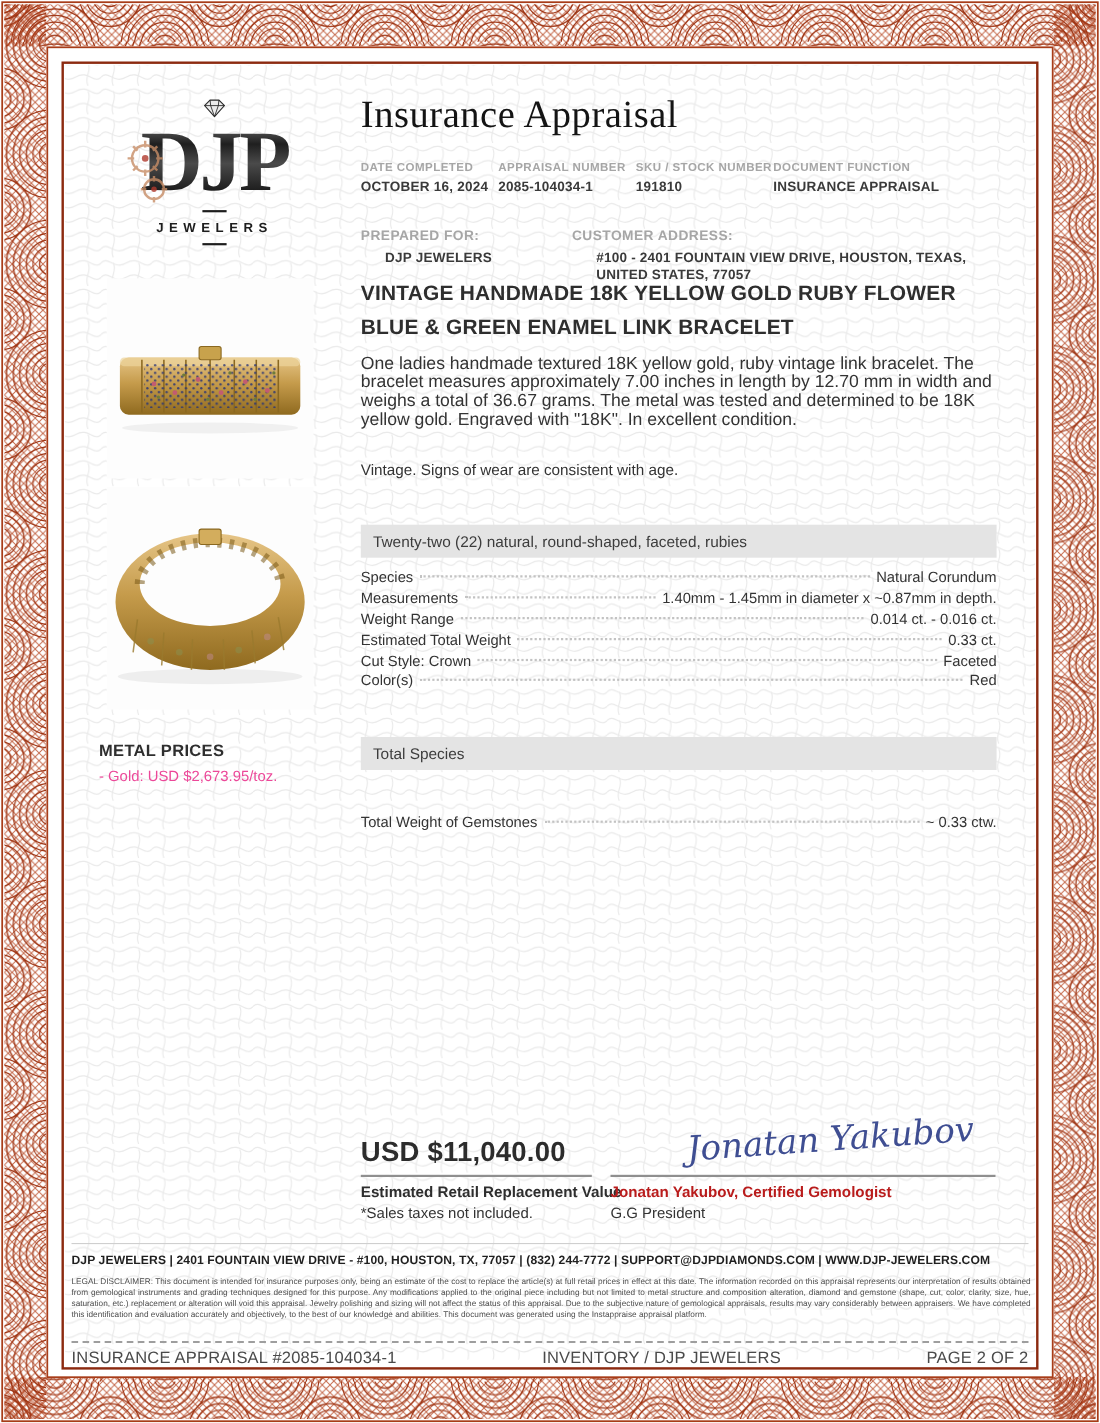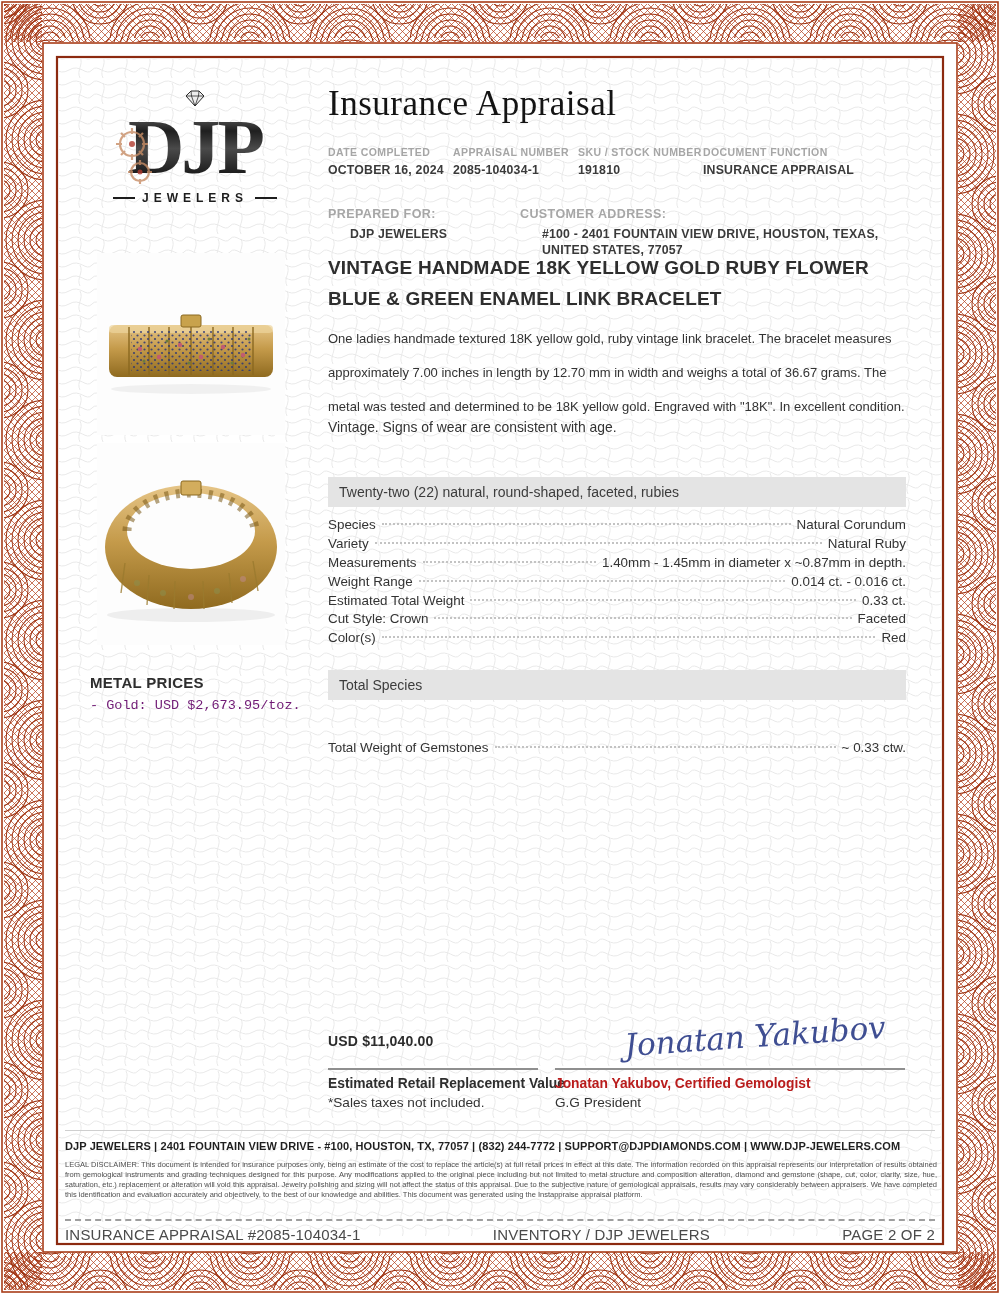--- a/index.html
+++ b/index.html
@@ -8,51 +8,51 @@
   .bg-svg{position:absolute;left:0;top:0;z-index:0;}
   .abs{position:absolute;z-index:2;}
 
   
   .logo{left:100px;top:90px;width:190px;text-align:center;}
   .logo .diamond{display:block;margin:0 auto 0 auto;}
   .brand{font-family:"Liberation Serif",serif;font-weight:bold;font-size:78px;line-height:80px;letter-spacing:-3px;
          background:linear-gradient(180deg,#7d7d7d 0%,#1f1f1f 30%,#4a4a4a 52%,#050505 100%);
          -webkit-background-clip:text;background-clip:text;-webkit-text-fill-color:transparent;color:#1b1b1b;position:relative;}
   .gears{position:absolute;left:6px;top:32px;opacity:.8;}
-  .jewelers{display:flex;align-items:center;justify-content:center;gap:7px;margin-top:4px;color:#1d1d1d;}
+  .jewelers{display:flex;align-items:center;justify-content:center;gap:7px;margin-top:4px;color:#1d1d1d;flex-direction:column;}
   .jewelers .dash{display:inline-block;width:22px;height:2px;background:#1d1d1d;}
   .jewelers .txt{font-size:12px;letter-spacing:5px;font-weight:bold;}
 
   
   .title{left:328px;top:84px;font-family:"Liberation Serif",serif;font-size:35px;color:#141414;font-weight:normal;letter-spacing:.5px;}
   .mlabel{font-size:10.5px;color:#a6a6a6;letter-spacing:.4px;font-weight:bold;}
   .mvalue{font-size:12.3px;color:#3a3a3a;font-weight:bold;margin-top:5px;letter-spacing:.2px;}
   .plabel{font-size:12.5px;color:#a6a6a6;letter-spacing:.4px;font-weight:bold;}
   .pvalue{font-size:12.3px;color:#3a3a3a;font-weight:bold;margin-top:5px;line-height:16px;letter-spacing:.2px;padding-left:22px;}
 
   
   .photo{background:#fdfdfd;z-index:2;}
 
   
   .item-title{left:328px;top:252px;width:580px;font-size:19px;font-weight:bold;color:#2e2e2e;line-height:31px;letter-spacing:.2px;}
-  .descr{left:328px;top:322px;width:584px;font-size:13px;color:#333;line-height:34px;}
+  .descr{left:328px;top:322px;width:584px;font-size:16px;color:#333;line-height:17px;}
   .cond{left:328px;top:419px;width:580px;font-size:13.9px;color:#333;}
   .bezel-h{left:328px;top:452px;width:580px;font-size:14.4px;font-weight:bold;color:#2e2e2e;letter-spacing:.2px;}
   .bar{left:328px;width:578px;height:30px;background:#e4e4e4;font-size:14px;color:#3c3c3c;line-height:30px;padding-left:11px;box-sizing:border-box;}
   .specs{left:328px;width:578px;}
   .srow{display:flex;align-items:baseline;height:18.9px;font-size:13.4px;color:#333;}
   .srow .lead{flex:1;border-bottom:2px dotted #c3c3c3;margin:0 6px;position:relative;top:-4px;}
   .srow .val{white-space:nowrap;}
 
   
   .metal-h{left:90px;top:674px;font-size:15px;font-weight:bold;color:#2e2e2e;letter-spacing:.3px;}
-  .metal-v{left:90px;top:698px;font-size:13.5px;color:#701a75;font-family:Liberation Mono, monospace;}
-
-  
-  .amount{left:328px;top:1033px;font-size:14px;font-weight:bold;color:#2c2c2c;letter-spacing:.2px;}
+  .metal-v{left:90px;top:698px;font-size:13.5px;color:#ec4899;}
+
+  
+  .amount{left:328px;top:1033px;font-size:25px;font-weight:bold;color:#2c2c2c;letter-spacing:.2px;}
   .rule{height:2px;background:#8f8f8f;top:1068px;}
   .vlabel{left:328px;top:1076px;font-size:13.8px;font-weight:bold;color:#2e2e2e;}
   .vnote{left:328px;top:1095px;font-size:13.6px;color:#333;}
   .sig-script{left:590px;top:1018px;width:330px;text-align:center;font-family:"DejaVu Serif",serif;font-style:italic;
               font-size:31px;color:#3f4e92;transform:rotate(-4deg);}
   .sig-name{left:555px;top:1076px;font-size:13.8px;font-weight:bold;color:#b91c1c;}
   .sig-title{left:555px;top:1095px;font-size:13.6px;color:#333;}
 
   
   .foot-sep{left:65px;width:870px;top:1130px;height:1px;background:#cfcfcf;}
@@ -246,25 +246,20 @@
 
   <div class="abs bar" style="top:477px;">Twenty-two (22) natural, round-shaped, faceted, rubies</div>
 
   <div class="abs specs" style="top:517px;">
     <div class="srow">
         <span>Species</span>
         <span class="lead"></span>
         <span class="val">Natural Corundum</span>
       </div>
     <div class="srow">
-        <span>Variety</span>
-        <span class="lead"></span>
-        <span class="val">Natural Ruby</span>
-      </div>
-    <div class="srow">
         <span>Measurements</span>
         <span class="lead"></span>
         <span class="val">1.40mm - 1.45mm in diameter x ~0.87mm in depth.</span>
       </div>
     <div class="srow">
         <span>Weight Range</span>
         <span class="lead"></span>
         <span class="val">0.014 ct. - 0.016 ct.</span>
       </div>
     <div class="srow">

